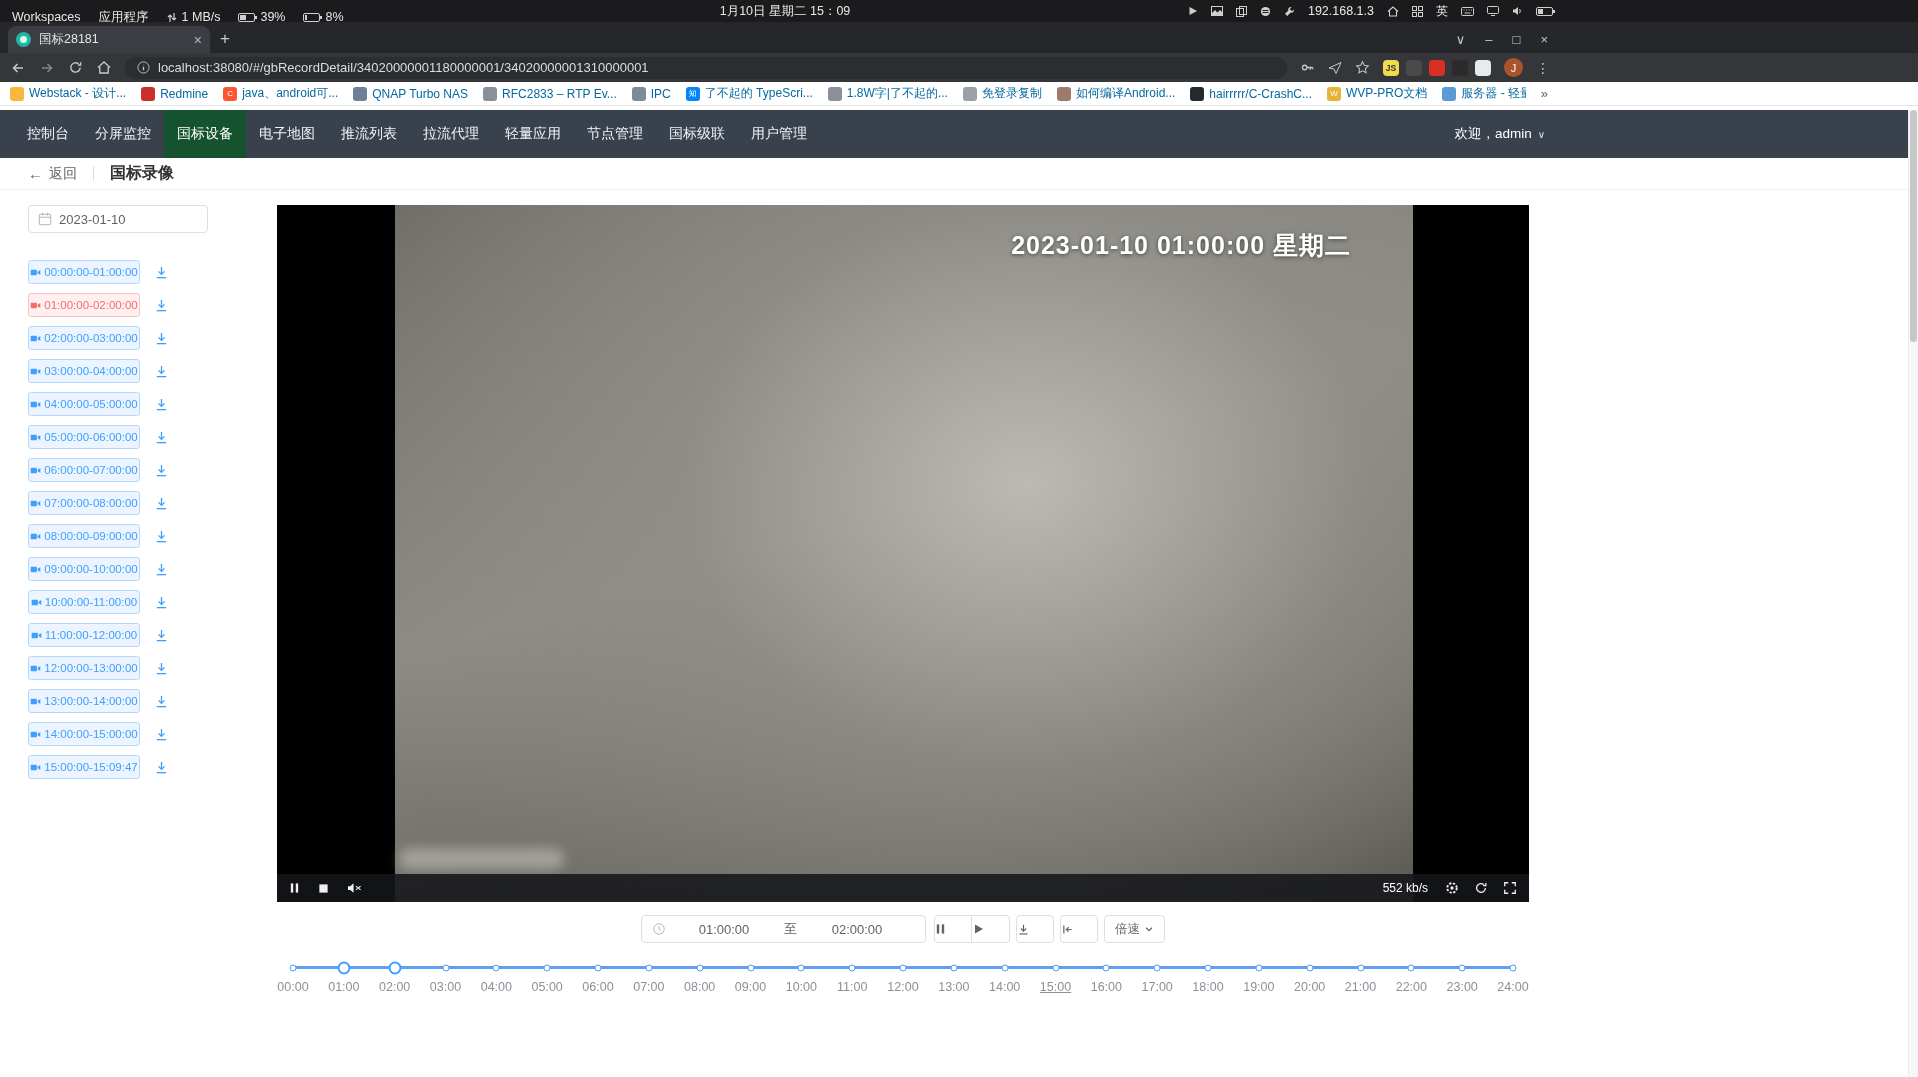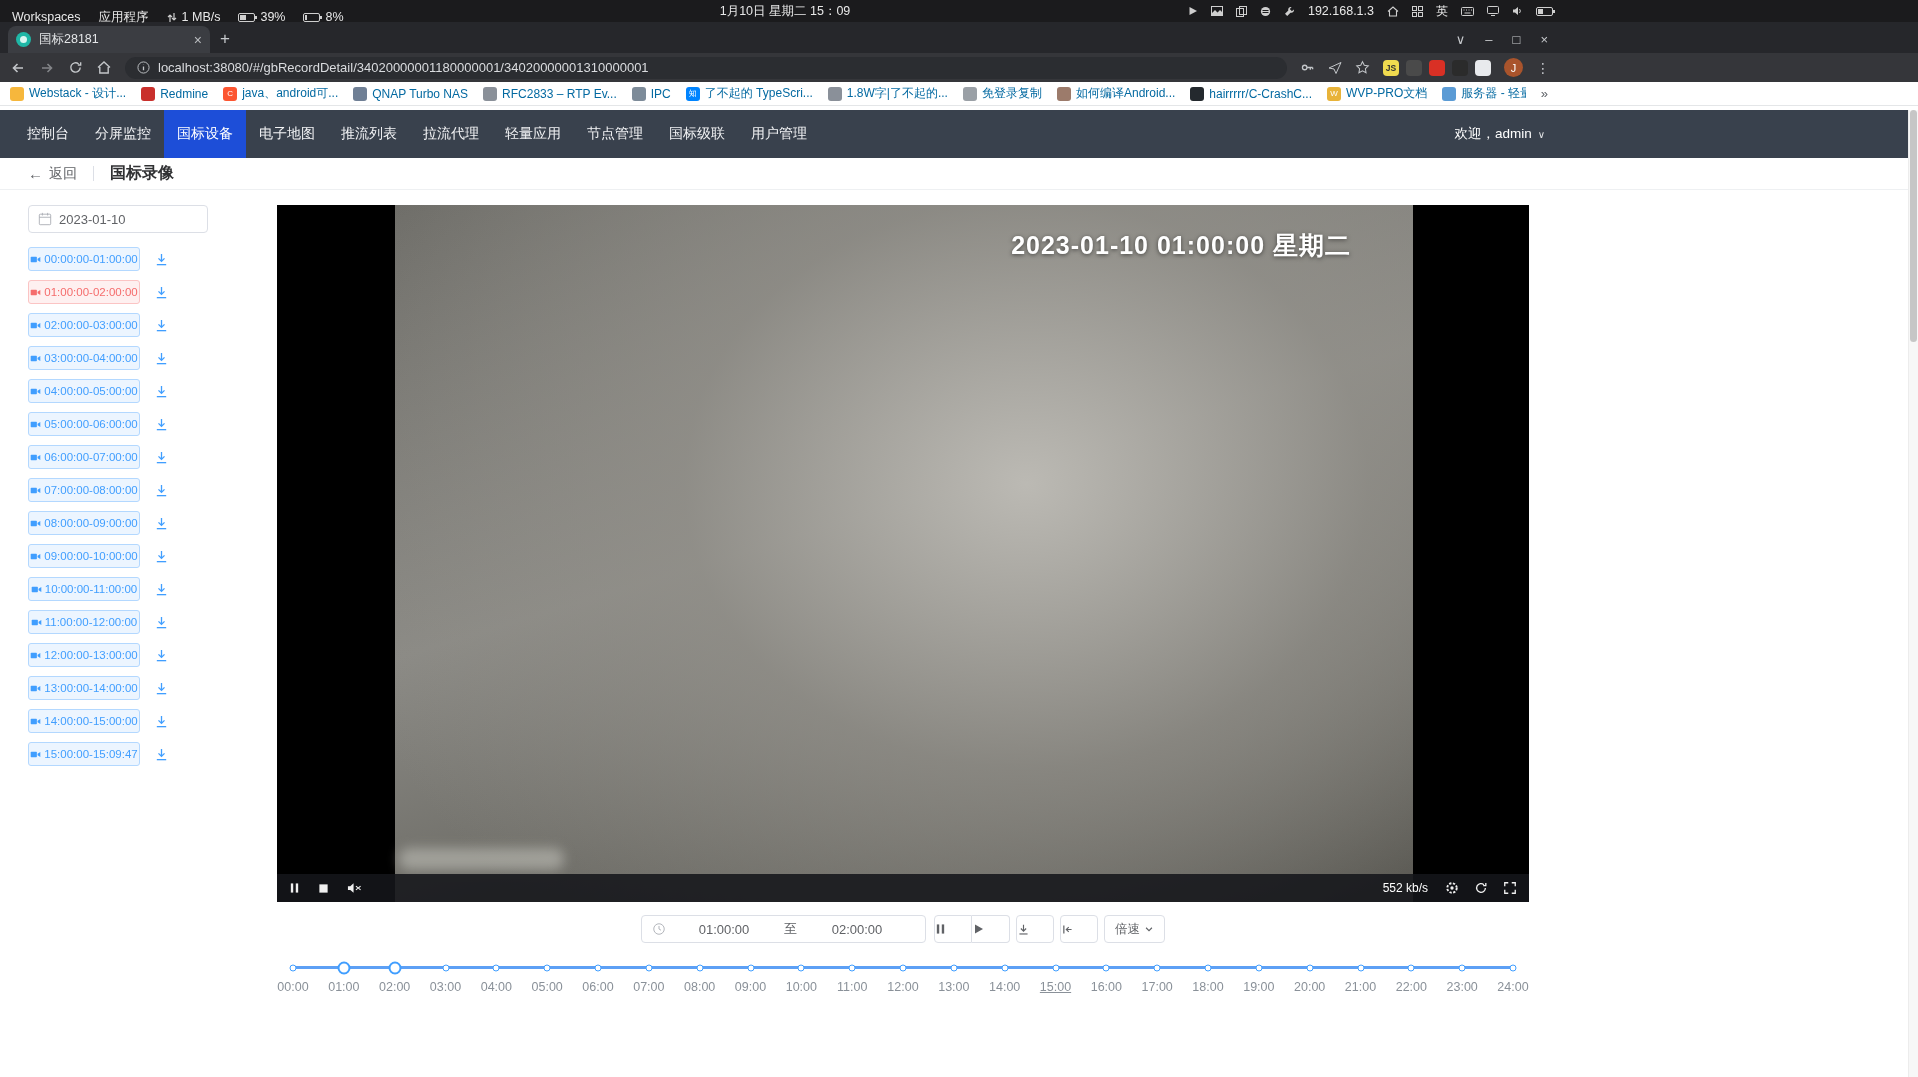--- a/index.html
+++ b/index.html
@@ -48,33 +48,33 @@
   .bm-ic { width:14px; height:14px; border-radius:3px; flex:none; display:inline-flex; align-items:center; justify-content:center; font-size:8px; color:#fff; }
   .bm-label { font-size:12px; color:#0369a1; }
   .bm-overflow { margin-left:auto; color:#5f6368; font-size:13px; cursor:pointer; padding-right:2px; }
 
   .gapstrip { height:4px; background:#fff; }
 
   
   .navbar { height:48px; background:#39414d; }
   .navbar .win { display:flex; align-items:center; padding-left:14px; }
   .nav-item { height:48px; display:flex; align-items:center; padding:0 13px; color:#f2f3f5; font-size:14px; cursor:pointer; white-space:nowrap; }
-  .nav-item.active { background:#1d4ed8; color:#fff; }
+  .nav-item.active { background:#14532d; color:#fff; }
   .nav-welcome { position:absolute; right:15px; top:0; height:48px; display:flex; align-items:center; gap:6px; color:#fff; font-size:13.5px; cursor:pointer; }
 
   
   .page-header { height:32px; display:flex; align-items:center; padding-left:28px; border-bottom:1px solid #eef0f2; background:#fff; }
   .back-link { display:flex; align-items:center; gap:6px; color:#606266; font-size:14px; cursor:pointer; }
   .hdr-divider { width:1px; height:15px; background:#dcdfe6; margin:0 16px; }
   .page-title { font-size:16px; font-weight:bold; color:#303133; }
 
   .main { display:flex; }
   .sidebar { width:206px; margin-left:28px; padding-top:15px; flex:none; }
   .date-input { width:180px; height:28px; border:1px solid #dcdfe6; border-radius:4px; display:flex; align-items:center; gap:7px; padding:0 9px; color:#606266; font-size:13px; cursor:pointer; background:#fff; }
-  .seg-list { margin-top:14px; }
+  .seg-list { margin-top:27px; }
   .seg-row { display:flex; align-items:center; margin-bottom:9px; }
   .seg-btn { display:inline-flex; align-items:center; justify-content:center; gap:3px; width:112px; height:24px; border-radius:3px; font-size:11.5px; border:1px solid #b3d8ff; background:#ecf5ff; color:#409eff; cursor:pointer; font-family:inherit; }
   .seg-btn.active { border-color:#fbc4c4; background:#fef0f0; color:#f56c6c; }
   .seg-btn svg { flex:none; }
   .seg-dl { margin-left:14px; display:inline-flex; color:#409eff; cursor:pointer; }
 
   .player-col { width:1252px; margin-left:43px; padding-top:15px; flex:none; }
   .player { position:relative; height:697px; background:#000; }
   .video { position:absolute; left:118px; right:116px; top:0; bottom:0;
     background:

